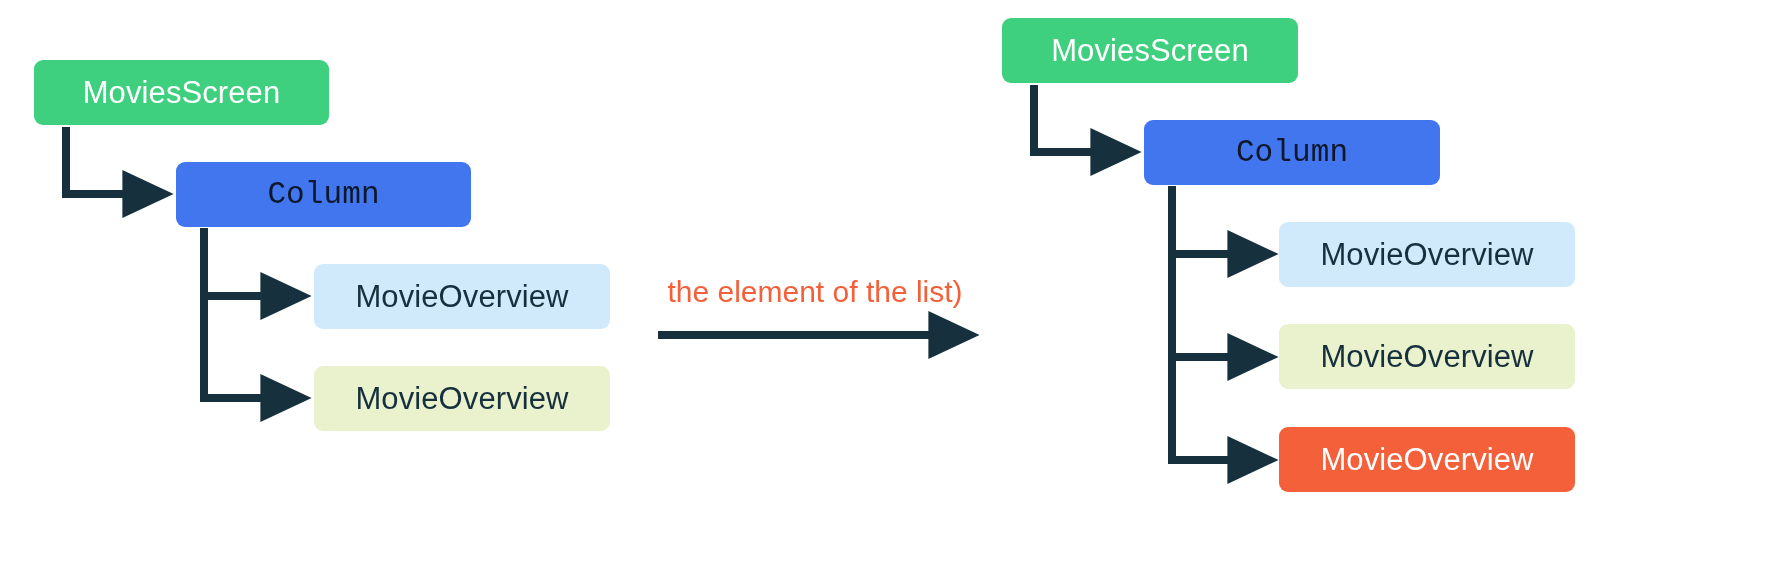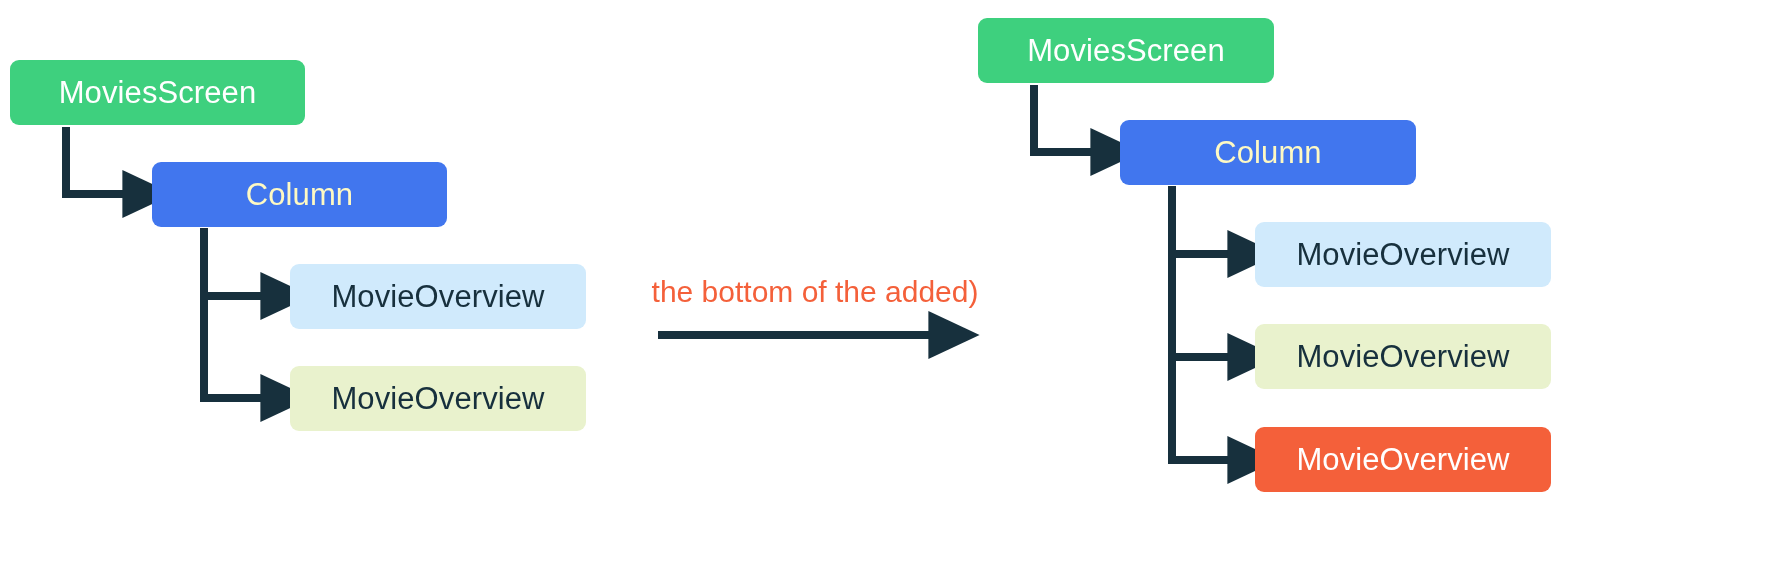--- a/index.html
+++ b/index.html
@@ -23,28 +23,30 @@
     display: flex;
     align-items: center;
     justify-content: center;
     border-radius: 9px;
     box-sizing: border-box;
     font-size: 31px;
     line-height: 1;
     letter-spacing: 0.1px;
     white-space: nowrap;
     user-select: none;
+    margin-left: 24px;
   }
   .node.screen {
     background: #3ed07e;
     color: #ffffff;
   }
   .node.column {
     background: #4176ee;
-    color: #fef9c3;
+    color: #0f172a;
+    font-family: Liberation Mono, monospace;
   }
   .node.ov-blue {
     background: #d0eafc;
     color: #17303d;
   }
   .node.ov-olive {
     background: #e9f2cd;
     color: #17303d;
   }
   .node.ov-orange {
@@ -117,21 +119,21 @@
 
   <div class="node ov-blue" style="left:290px; top:264px; width:296px; height:65px;">
     <span>MovieOverview</span>
   </div>
 
   <div class="node ov-olive" style="left:290px; top:366px; width:296px; height:65px;">
     <span>MovieOverview</span>
   </div>
 
   <div class="center-label" style="left:650px; top:196px; width:330px;">
-    <div>the bottom of the added)</div>
+    <div>the element of the list)</div>
   </div>
 
   <div class="node screen" style="left:978px; top:18px; width:296px; height:65px;">
     <span>MoviesScreen</span>
   </div>
 
   <div class="node column" style="left:1120px; top:120px; width:296px; height:65px;">
     <span>Column</span>
   </div>
 

